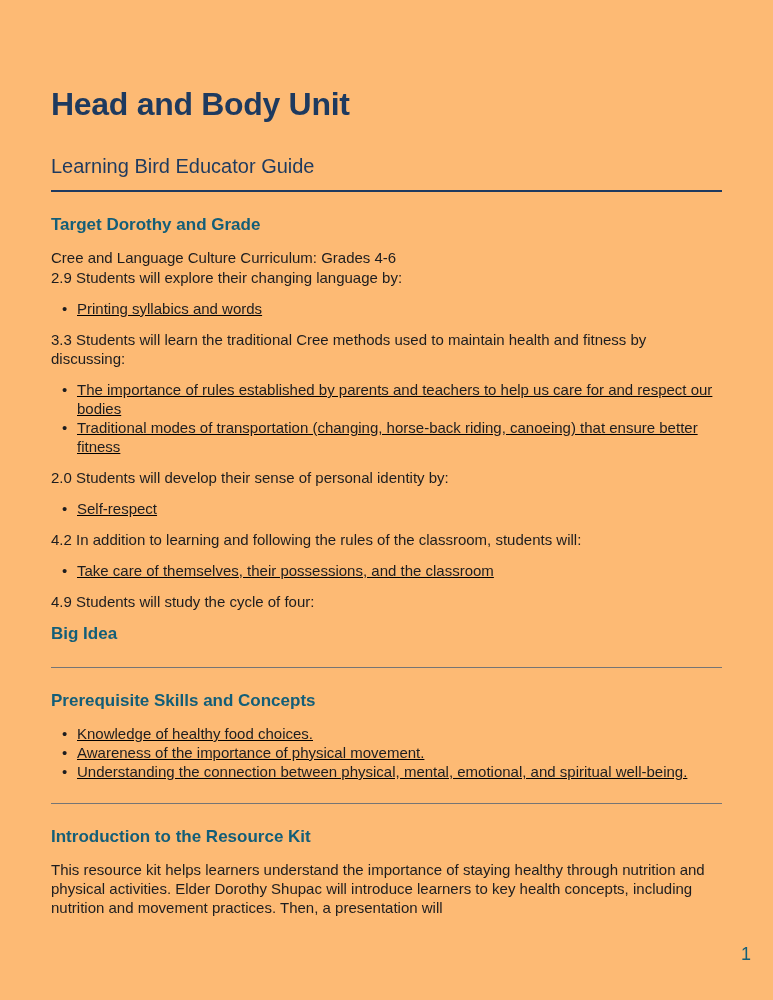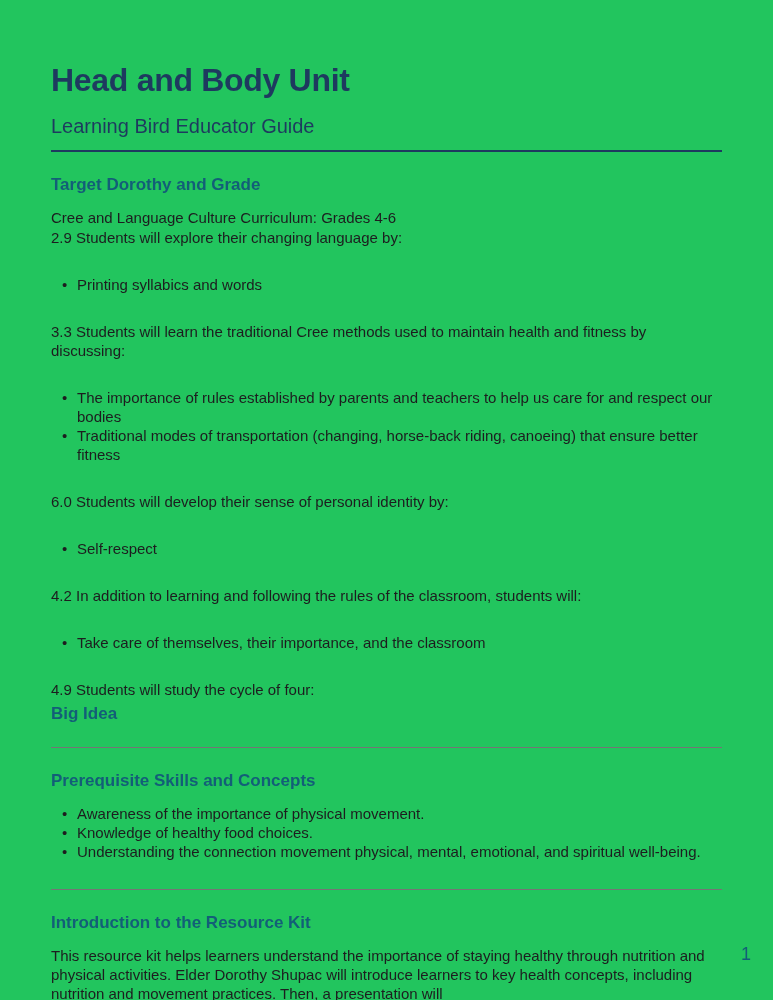--- a/index.html
+++ b/index.html
@@ -8,62 +8,63 @@
     --body: #1d1d1f;
     --divider: #757575;
   }
   * { margin: 0; padding: 0; box-sizing: border-box; }
   html, body { background: #ffffff; }
   body { font-family: "Liberation Sans", "DejaVu Sans", sans-serif; }
   .page {
     position: relative;
     width: 773px;
     height: 1000px;
-    background: #22c55e;
+    background: #fdba74;
     overflow: hidden;
-    padding: 62px 51px 0 51px;
+    padding: 86px 51px 0 51px;
   }
   h1.doc-title {
     color: var(--navy);
     font-size: 32px;
     font-weight: 800;
     letter-spacing: -0.3px;
     line-height: 36px;
   }
   .doc-subtitle {
     color: var(--navy);
     font-size: 20px;
     font-weight: 400;
-    margin-top: 16px;
+    margin-top: 32px;
     line-height: 24px;
   }
   .title-rule {
     border: none;
     border-top: 2px solid var(--navy);
     margin-top: 12px;
   }
   h2.section-heading {
     color: var(--teal);
     font-size: 17px;
     font-weight: 700;
     line-height: 22px;
     margin-top: 22px;
     margin-bottom: 12px;
   }
-  h2.section-heading.tight { margin-top: 4px; }
+  h2.section-heading.tight { margin-top: 12px; }
   p.body-text {
     color: var(--body);
     font-size: 15px;
     line-height: 19px;
     margin: 1px 0;
   }
   ul.bullet-list {
     list-style: none;
-    margin: 28px 0;
+    margin: 12px 0;
     padding-left: 11px;
+    text-decoration: underline;
   }
   ul.bullet-list li {
     position: relative;
     color: var(--body);
     font-size: 15px;
     line-height: 19px;
     padding-left: 15px;
   }
   ul.bullet-list li::before {
     content: "\2022";
@@ -104,45 +105,45 @@
     <ul class="bullet-list">
       <li>Printing syllabics and words</li>
     </ul>
 
     <p class="body-text">3.3 Students will learn the traditional Cree methods used to maintain health and fitness by discussing:</p>
     <ul class="bullet-list">
       <li>The importance of rules established by parents and teachers to help us care for and respect our bodies</li>
       <li>Traditional modes of transportation (changing, horse-back riding, canoeing) that ensure better fitness</li>
     </ul>
 
-    <p class="body-text">6.0 Students will develop their sense of personal identity by:</p>
+    <p class="body-text">2.0 Students will develop their sense of personal identity by:</p>
     <ul class="bullet-list">
       <li>Self-respect</li>
     </ul>
 
     <p class="body-text">4.2 In addition to learning and following the rules of the classroom, students will:</p>
     <ul class="bullet-list">
-      <li>Take care of themselves, their importance, and the classroom</li>
+      <li>Take care of themselves, their possessions, and the classroom</li>
     </ul>
 
     <p class="body-text">4.9 Students will study the cycle of four:</p>
   </section>
 
   <section>
     <h2 class="section-heading tight">Big Idea</h2>
   </section>
 
   <hr class="section-divider">
 
   <section>
     <h2 class="section-heading">Prerequisite Skills and Concepts</h2>
     <ul class="bullet-list" style="margin-top:6px;">
+      <li>Knowledge of healthy food choices.</li>
       <li>Awareness of the importance of physical movement.</li>
-      <li>Knowledge of healthy food choices.</li>
-      <li>Understanding the connection movement physical, mental, emotional, and spiritual well-being.</li>
+      <li>Understanding the connection between physical, mental, emotional, and spiritual well-being.</li>
     </ul>
   </section>
 
   <hr class="section-divider">
 
   <section>
     <h2 class="section-heading">Introduction to the Resource Kit</h2>
     <p class="body-text">This resource kit helps learners understand the importance of staying healthy through nutrition and physical activities. Elder Dorothy Shupac will introduce learners to key health concepts, including nutrition and movement practices. Then, a presentation will</p>
   </section>
 

